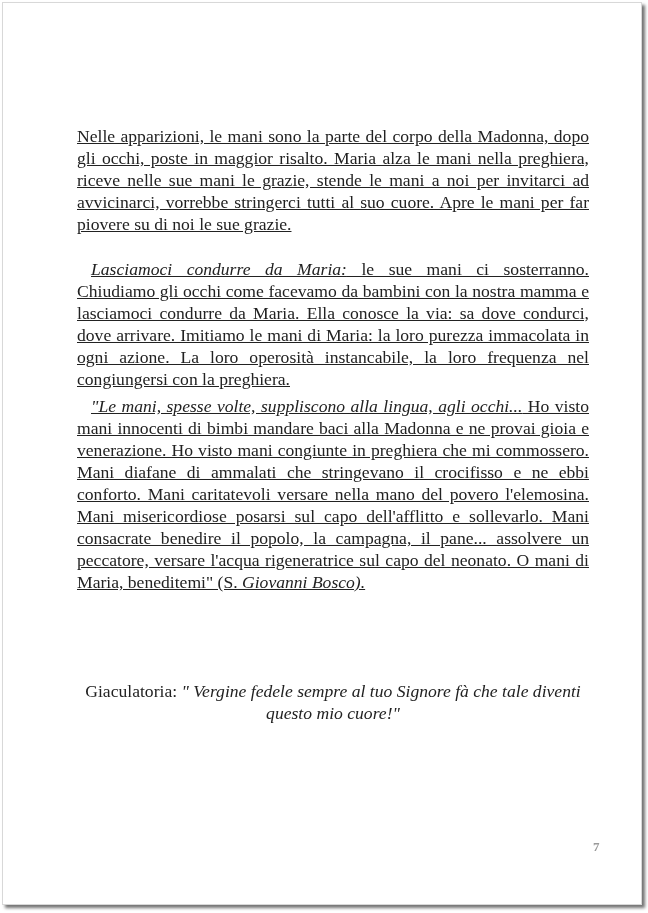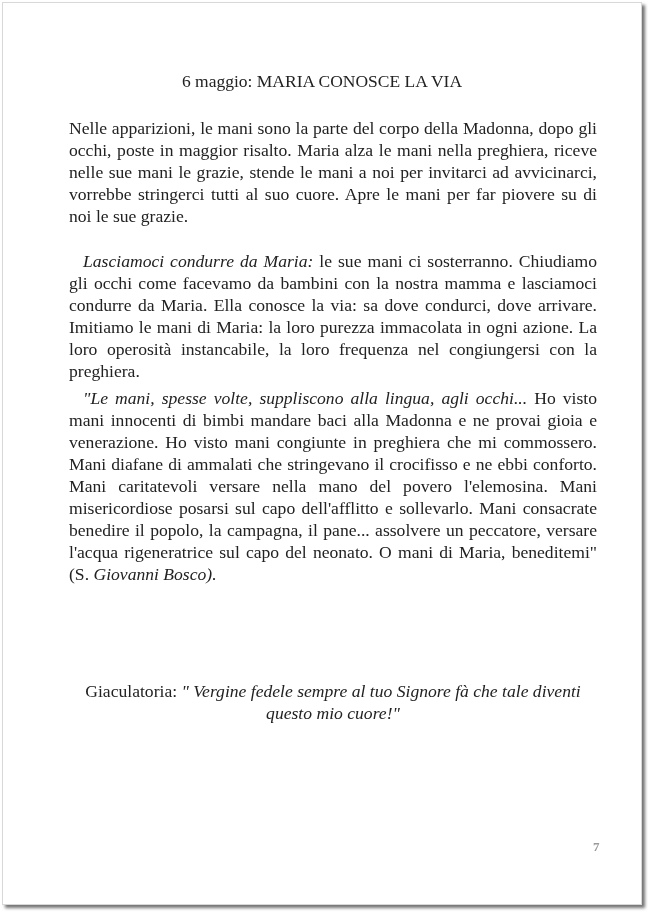--- a/index.html
+++ b/index.html
@@ -12,42 +12,41 @@
   }
   .title {
     position:absolute; left:0; right:0; top:68px; text-align:center;
     font-family: "Liberation Serif", serif; font-size:17.5px; color:#222;
   }
   .body {
     position:absolute; left:66px; width:528px;
     font-family: "Liberation Serif", serif; font-size:17.6px; line-height:22px;
     color:#222; text-align:justify;
   }
-  .body p { margin:0; }
+  .body p { margin:8px;text-decoration:underline; }
   .p1 { top:114px; }
   .p2 { top:247px; }
   .p3 { top:384px; }
   .ind { text-indent:14px; }
   i, .it { font-style:italic; }
   .center {
     position:absolute; left:60px; width:540px; text-align:center;
     font-family: "Liberation Serif", serif; font-size:17.6px; line-height:22px; color:#222;
   }
   .fioretto { top:612px; }
   .giac { top:677px; }
   .pagenum {
     position:absolute; left:590px; top:836px;
     font-family: "Liberation Serif", serif; font-size:13px; font-weight:bold; color:#9a9a9a;
   }
 </style>
 </head>
 <body>
 
 <div class="page">
-  <div class="title">6 maggio: MARIA CONOSCE LA VIA</div>
 
   <div class="body p1">
     <p>Nelle apparizioni, le mani sono la parte del corpo della Madonna, dopo gli occhi, poste in maggior risalto. Maria alza le mani nella preghiera, riceve nelle sue mani le grazie, stende le mani a noi per invitarci ad avvicinarci, vorrebbe stringerci tutti al suo cuore. Apre le mani per far piovere su di noi le sue grazie.</p>
   </div>
 
   <div class="body p2">
     <p class="ind"><i>Lasciamoci condurre da Maria:</i><span> le sue mani ci sosterranno. Chiudiamo gli occhi come facevamo da bambini con la nostra mamma e lasciamoci condurre da Maria. Ella conosce la via: sa dove condurci, dove arrivare. Imitiamo le mani di Maria: la loro purezza immacolata in ogni azione. La loro operosità instancabile, la loro frequenza nel congiungersi con la preghiera.</span></p>
   </div>
 
   <div class="body p3">

